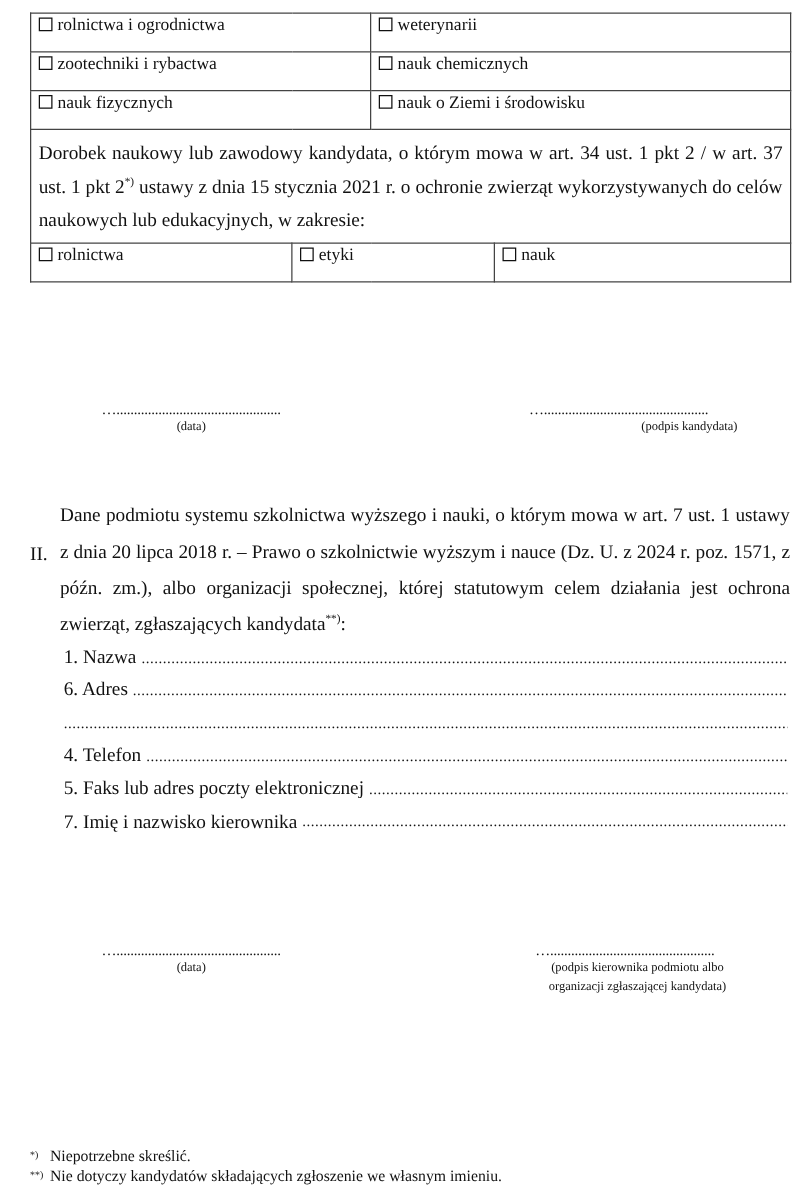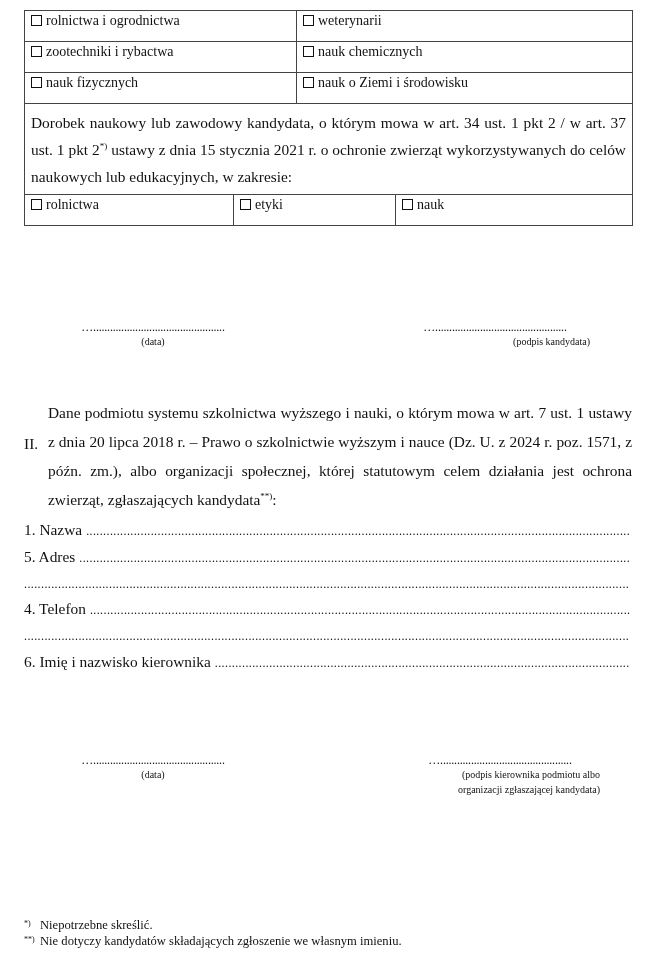--- a/index.html
+++ b/index.html
@@ -35,37 +35,37 @@
   sup { font-size: 9px; line-height: 0; }
 
   .sig {
     position: absolute; font-size: 10px; text-align: center;
   }
   .sig .dots {
     font-size: 12px; letter-spacing: -0.2px; white-space: nowrap; overflow: hidden;
     display: block; line-height: 14px;
   }
   .sig .cap { display: block; line-height: 13px; margin-top: 1px; }
-  .sig.right .cap { text-align: right; }
+  .sig.right .cap { text-align: center; }
 
   .section2 {
     position: absolute; left: 24px; top: 398px; width: 608px;
     font-size: 15.4px; line-height: 29px;
   }
   .section2 .num { position: absolute; left: 0; top: 0; margin-top: 31px; }
   .section2 .body {
     margin-left: 24px; text-align: justify; text-align-last: left;
   }
 
   .fields {
     position: absolute; left: 24px; top: 513px; width: 606px;
     font-size: 15.4px;
   }
   .field {
-    display: flex; align-items: flex-end; height: 26.3px; white-space: nowrap; overflow: hidden;
+    display: flex; align-items: center; height: 26.3px; white-space: nowrap; overflow: hidden; margin-left: 27px;
   }
   .field .label { flex: 0 0 auto; padding-right: 4px; }
   .field .leader {
     flex: 1 1 auto; overflow: hidden; white-space: nowrap; font-size: 12px; letter-spacing: 0.4px;
   }
 
   .footnotes {
     position: absolute; left: 24px; top: 918px; font-size: 12.6px; line-height: 15px;
   }
   .fn { display: flex; align-items: baseline; }
@@ -118,35 +118,36 @@
   <span class="num">II.</span>
   <div class="body"><span>Dane podmiotu systemu szkolnictwa wyższego i nauki, o którym mowa w art. 7 ust. 1 ustawy z dnia 20 lipca 2018 r. – Prawo o szkolnictwie wyższym i nauce (Dz. U. z 2024 r. poz. 1571, z późn. zm.), albo organizacji społecznej, której statutowym celem działania jest ochrona zwierząt, zgłaszających kandydata</span><sup>**)</sup><span>:</span></div>
 </div>
 
 <div class="fields">
   <div class="field">
       <span class="label">1. Nazwa</span>
       <span class="leader">......................................................................................................................................................................................................</span>
     </div>
   <div class="field">
-      <span class="label">5. Adres</span>
+      <span class="label">6. Adres</span>
       <span class="leader">......................................................................................................................................................................................................</span>
     </div>
   <div class="field">
       <span class="leader">......................................................................................................................................................................................................</span>
     </div>
   <div class="field">
       <span class="label">4. Telefon</span>
       <span class="leader">......................................................................................................................................................................................................</span>
     </div>
   <div class="field">
+      <span class="label">5. Faks lub adres poczty elektronicznej</span>
       <span class="leader">......................................................................................................................................................................................................</span>
     </div>
   <div class="field">
-      <span class="label">6. Imię i nazwisko kierownika</span>
+      <span class="label">7. Imię i nazwisko kierownika</span>
       <span class="leader">......................................................................................................................................................................................................</span>
     </div>
 </div>
 
 <div class="sig" style="left:58px; top:753px; width:190px;">
   <span class="dots">…...............................................</span>
   <span class="cap">(data)</span>
 </div>
 <div class="sig right" style="left:400px; top:753px; width:200px;">
   <span class="dots">…...............................................</span>

